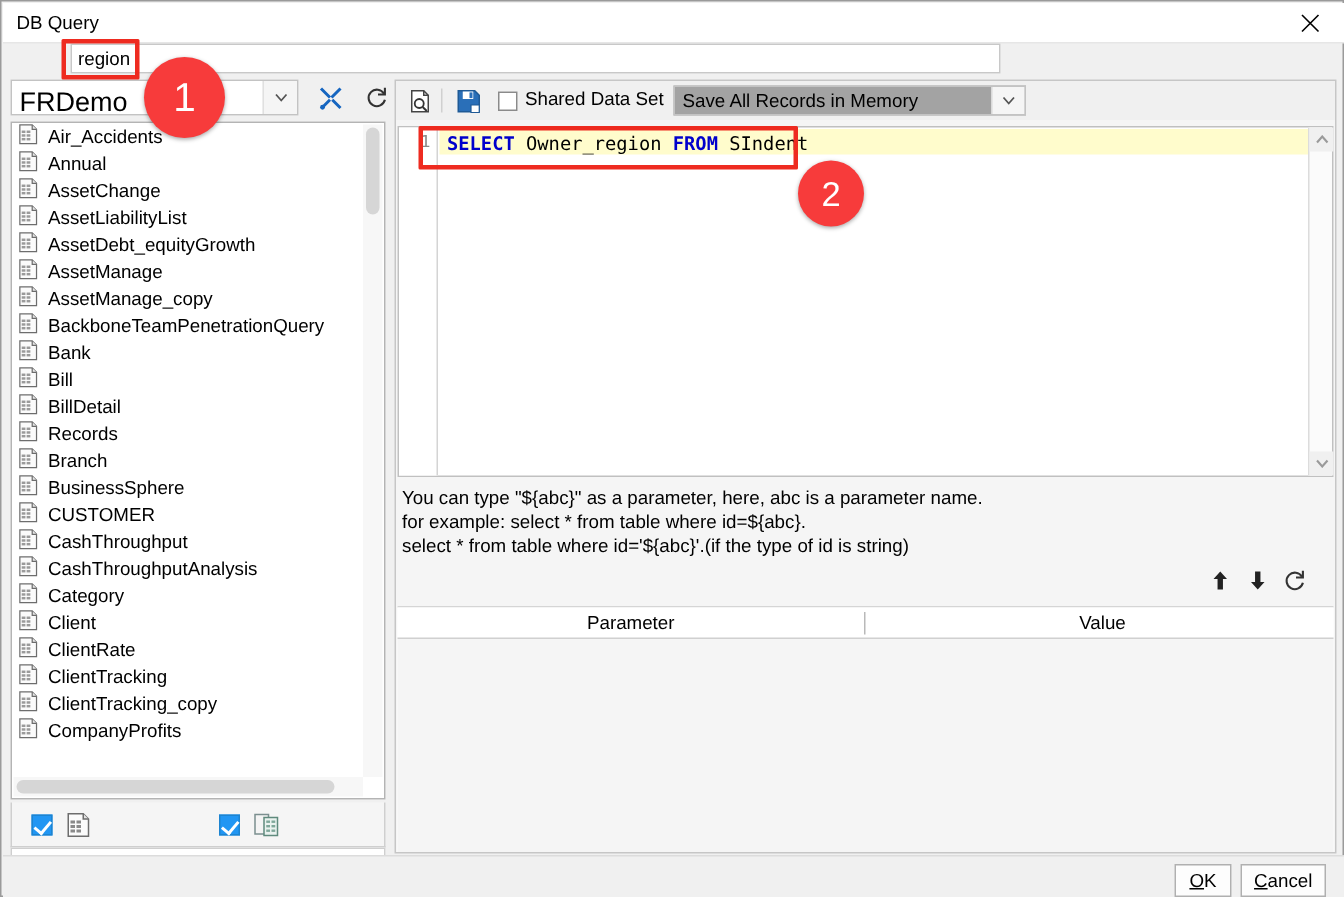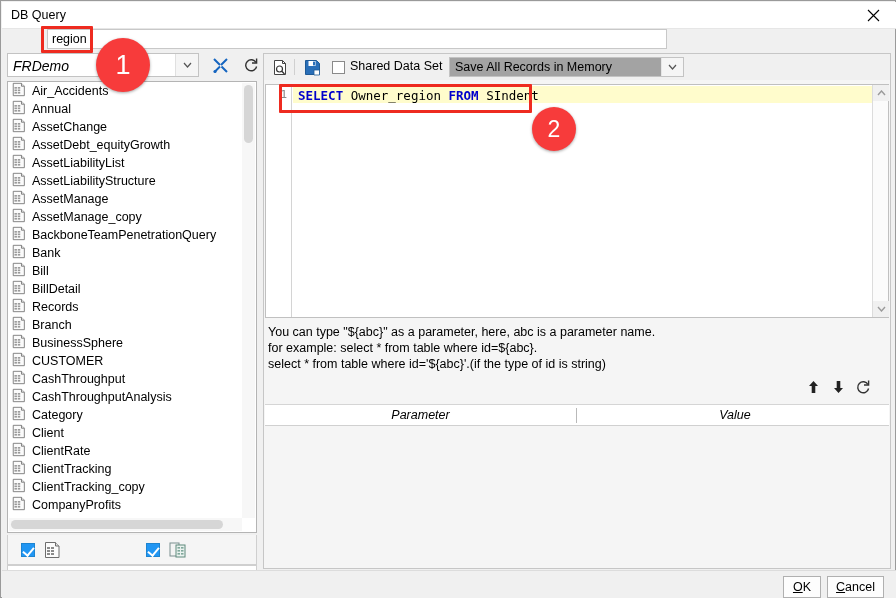--- a/index.html
+++ b/index.html
@@ -23,21 +23,21 @@
   .name-label{position:absolute;left:8px;top:33px;font-size:12px;margin-top:19px;}
   .name-input{position:absolute;left:46px;top:28px;width:620px;height:20px;
               background:#fff;border:1px solid #c8c8c8;box-sizing:border-box;
               font-family:"Liberation Sans",sans-serif;font-size:12.5px;
               padding:1px 4px;color:#000;}
 
   
   .left-pane{position:absolute;left:6px;top:52px;width:250px;height:516px;}
   .combo{position:absolute;left:0;top:0;width:192px;height:24px;background:#fff;
          border:1px solid #c3c3c3;box-sizing:border-box;}
-  .combo-text{position:absolute;left:5px;top:4px;font-size:14px;font-style:italic;}
+  .combo-text{position:absolute;left:5px;top:4px;font-size:18px;}
   .combo-arrow{position:absolute;right:0;top:0;width:22px;height:22px;background:#f5f5f5;
                border-left:1px solid #e0e0e0;display:flex;align-items:center;justify-content:center;}
   .tool-btn{position:absolute;top:0;width:26px;height:24px;background:#f0f0f0;
             border:1px solid #f0f0f0;box-sizing:border-box;display:flex;
             align-items:center;justify-content:center;}
   .tool-btn.b1{left:200px;}
   .tool-btn.b2{left:231px;}
 
   .list-box{position:absolute;left:0;top:28px;width:250px;height:452px;background:#fff;
             border:1px solid #b4b4b4;box-sizing:border-box;overflow:hidden;}
@@ -93,21 +93,21 @@
 
   .help{position:absolute;left:4px;top:270px;width:610px;font-size:12.5px;line-height:16px;}
   .help div{white-space:nowrap;}
 
   .arrow-tools{position:absolute;right:8px;top:322px;width:80px;height:22px;}
   .at{position:absolute;top:0;width:22px;height:22px;display:flex;align-items:center;justify-content:center;}
 
   .ptable{position:absolute;left:1px;top:350px;width:624px;height:164px;background:#fff;
           border-top:1px solid #d5d5d5;box-sizing:border-box;}
   .phead{position:absolute;left:0;top:0;width:100%;height:21px;background:#fff;
-         border-bottom:1px solid #d0d0d0;box-sizing:border-box;font-style:italic;}
+         border-bottom:1px solid #d0d0d0;box-sizing:border-box;}
   .phcol{position:absolute;top:3px;text-align:center;font-size:12.5px;}
   .phdiv{position:absolute;left:311px;top:3px;width:1px;height:15px;background:#b9b9b9;}
   .pbody{position:absolute;left:0;top:21px;width:100%;bottom:0;background:#f5f5f5;}
 
   
   .footer{position:absolute;left:1px;top:569px;width:894px;height:28px;background:#f0f0f0;
           border-top:1px solid #dcdcdc;box-sizing:border-box;}
   .btn{position:absolute;top:5px;height:22px;background:#fdfdfd;border:1px solid #b0b0b0;
        box-sizing:border-box;font-family:"Liberation Sans",sans-serif;font-size:12.5px;
        display:flex;align-items:center;justify-content:center;color:#000;}
@@ -222,51 +222,36 @@
                 <path d="M11.5 1.5 v3.5 h3.5" fill="#e8e8e8" stroke="#6d6d6d" stroke-width="1"></path>
                 <g fill="#9a9a9a">
                   <rect x="3" y="6" width="3" height="2"></rect>
                   <rect x="7" y="6" width="3" height="2"></rect>
                   <rect x="3" y="9" width="3" height="2"></rect>
                   <rect x="7" y="9" width="3" height="2"></rect>
                   <rect x="3" y="12" width="3" height="2"></rect>
                   <rect x="7" y="12" width="3" height="2"></rect>
                 </g>
               </svg></span>
+            <span class="lbl">AssetLiabilityList</span>
+          </div>
+          <div class="li">
+            <span><svg width="14" height="15" viewBox="0 0 17 18">
+                <path d="M1.5 1.5 h10 l3.5 3.5 v11.5 h-13.5 z" fill="#fbfbfb" stroke="#6d6d6d" stroke-width="1"></path>
+                <path d="M11.5 1.5 v3.5 h3.5" fill="#e8e8e8" stroke="#6d6d6d" stroke-width="1"></path>
+                <g fill="#9a9a9a">
+                  <rect x="3" y="6" width="3" height="2"></rect>
+                  <rect x="7" y="6" width="3" height="2"></rect>
+                  <rect x="3" y="9" width="3" height="2"></rect>
+                  <rect x="7" y="9" width="3" height="2"></rect>
+                  <rect x="3" y="12" width="3" height="2"></rect>
+                  <rect x="7" y="12" width="3" height="2"></rect>
+                </g>
+              </svg></span>
             <span class="lbl">AssetDebt_equityGrowth</span>
-          </div>
-          <div class="li">
-            <span><svg width="14" height="15" viewBox="0 0 17 18">
-                <path d="M1.5 1.5 h10 l3.5 3.5 v11.5 h-13.5 z" fill="#fbfbfb" stroke="#6d6d6d" stroke-width="1"></path>
-                <path d="M11.5 1.5 v3.5 h3.5" fill="#e8e8e8" stroke="#6d6d6d" stroke-width="1"></path>
-                <g fill="#9a9a9a">
-                  <rect x="3" y="6" width="3" height="2"></rect>
-                  <rect x="7" y="6" width="3" height="2"></rect>
-                  <rect x="3" y="9" width="3" height="2"></rect>
-                  <rect x="7" y="9" width="3" height="2"></rect>
-                  <rect x="3" y="12" width="3" height="2"></rect>
-                  <rect x="7" y="12" width="3" height="2"></rect>
-                </g>
-              </svg></span>
-            <span class="lbl">AssetLiabilityList</span>
-          </div>
-          <div class="li">
-            <span><svg width="14" height="15" viewBox="0 0 17 18">
-                <path d="M1.5 1.5 h10 l3.5 3.5 v11.5 h-13.5 z" fill="#fbfbfb" stroke="#6d6d6d" stroke-width="1"></path>
-                <path d="M11.5 1.5 v3.5 h3.5" fill="#e8e8e8" stroke="#6d6d6d" stroke-width="1"></path>
-                <g fill="#9a9a9a">
-                  <rect x="3" y="6" width="3" height="2"></rect>
-                  <rect x="7" y="6" width="3" height="2"></rect>
-                  <rect x="3" y="9" width="3" height="2"></rect>
-                  <rect x="7" y="9" width="3" height="2"></rect>
-                  <rect x="3" y="12" width="3" height="2"></rect>
-                  <rect x="7" y="12" width="3" height="2"></rect>
-                </g>
-              </svg></span>
-            <span class="lbl">AssetLiabilityStructure</span>
           </div>
           <div class="li">
             <span><svg width="14" height="15" viewBox="0 0 17 18">
                 <path d="M1.5 1.5 h10 l3.5 3.5 v11.5 h-13.5 z" fill="#fbfbfb" stroke="#6d6d6d" stroke-width="1"></path>
                 <path d="M11.5 1.5 v3.5 h3.5" fill="#e8e8e8" stroke="#6d6d6d" stroke-width="1"></path>
                 <g fill="#9a9a9a">
                   <rect x="3" y="6" width="3" height="2"></rect>
                   <rect x="7" y="6" width="3" height="2"></rect>
                   <rect x="3" y="9" width="3" height="2"></rect>
                   <rect x="7" y="9" width="3" height="2"></rect>

